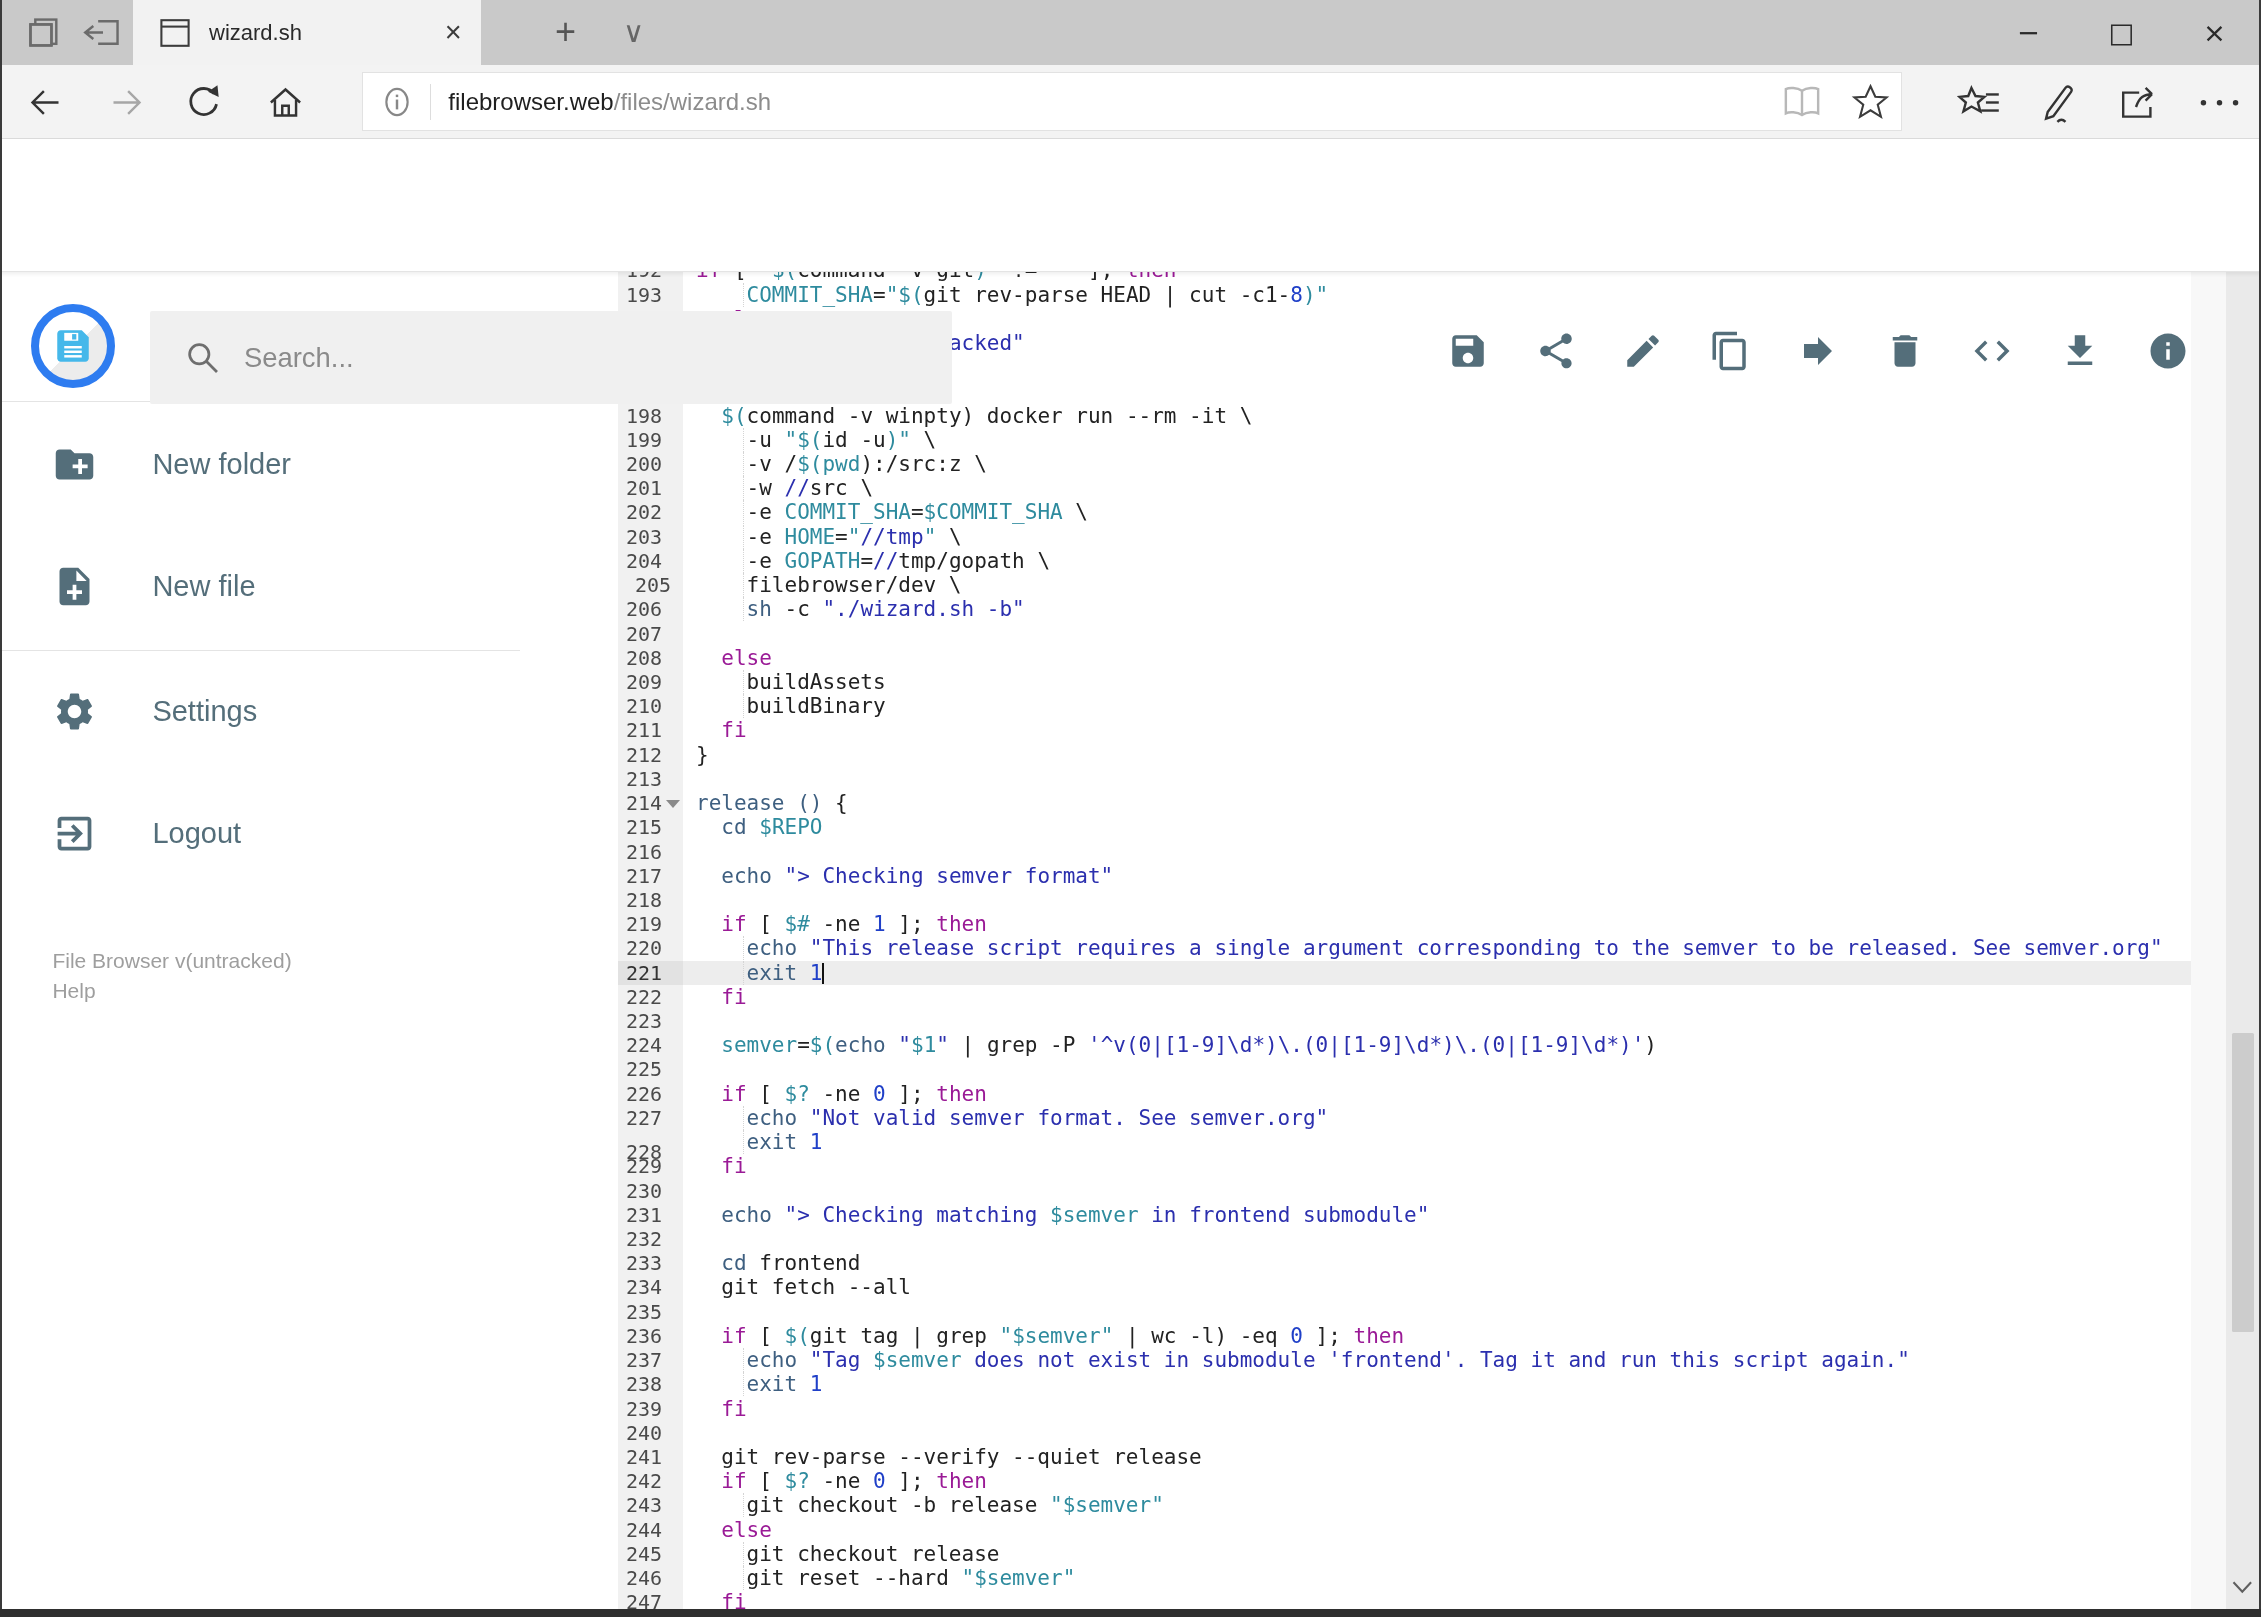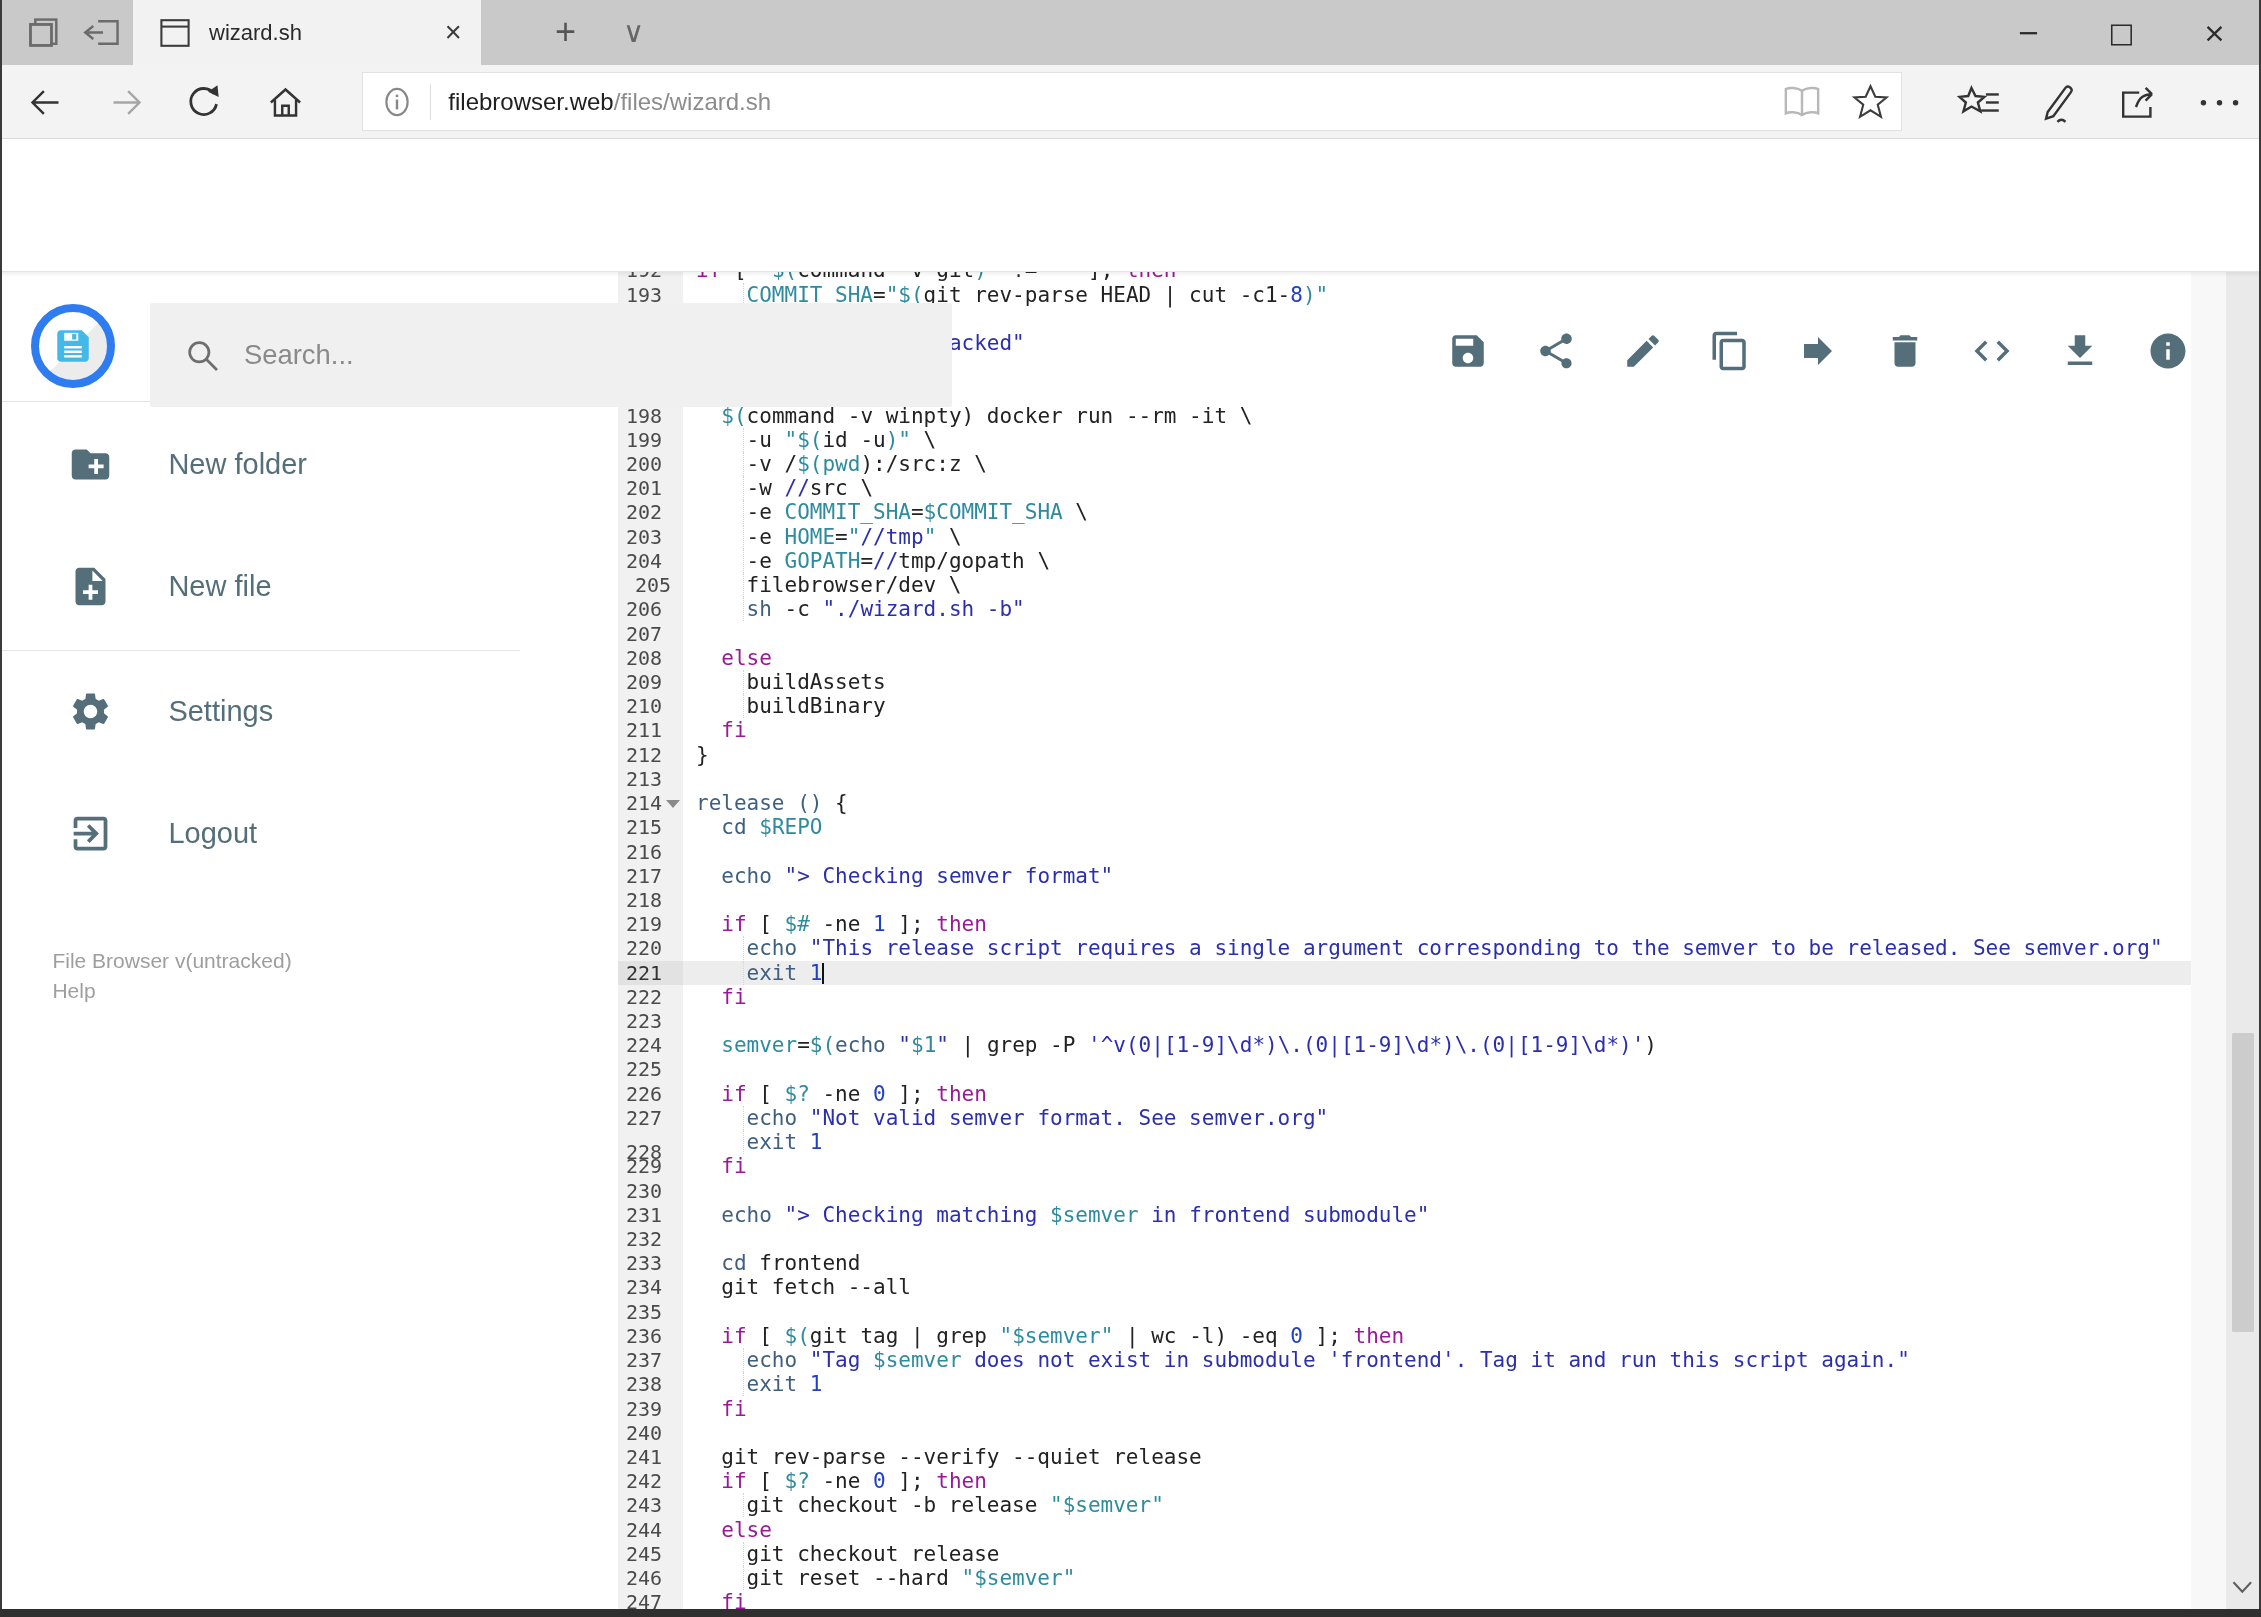--- a/index.html
+++ b/index.html
@@ -30,30 +30,30 @@
   .url{margin-left:18px;font-size:24px;white-space:nowrap;text-align:center;}
   .url .host{color:#1f1f1f;}
   .url .path{color:#8c8c8c;}
   .ab-right{position:absolute;right:11.3px;display:flex;align-items:center;gap:27.4px;}
   
   .appheader{position:absolute;left:0;top:139px;width:100%;height:133px;background:#fff;
     border-bottom:0.8px solid #e4e4e4;box-shadow:0 2.4px 4px rgba(0,0,0,.07);box-sizing:border-box;z-index:5;}
   .logo{position:absolute;left:31px;top:165px;width:84px;height:84px;border-radius:50%;
     border:8px solid #2e7cf0;background:linear-gradient(135deg,#ffffff 52%,#ececec 52%);box-sizing:border-box;
     display:flex;align-items:center;justify-content:center;}
-  .searchbar{position:absolute;left:150px;top:164px;width:802px;height:104px;background:#f0f0f0;border-radius:2px;
+  .searchbar{position:absolute;left:150px;top:172px;width:802px;height:93px;background:#f0f0f0;border-radius:2px;
     display:flex;align-items:center;}
   .searchbar svg{margin-left:34px;}
   .searchbar input{border:none;outline:none;background:transparent;font-size:27.4px;color:#444;margin-left:21px;width:646px;
     font-family:"Liberation Sans",sans-serif;}
   .searchbar input::placeholder{color:#8a8a8a;opacity:1;}
   .hact{position:absolute;top:191px;width:42px;height:42px;cursor:pointer;}
   
   .sidebar{position:absolute;left:2.4px;top:272px;width:611px;bottom:8px;background:#fff;}
-  .sbitem{position:absolute;left:0;width:521px;height:89px;display:flex;align-items:center;cursor:pointer;padding-left:16px;}
+  .sbitem{position:absolute;left:0;width:521px;height:89px;display:flex;align-items:center;cursor:pointer;}
   .sbitem svg{margin-left:50px;}
   .sblabel{margin-left:55px;font-size:29px;color:#546e7a;}
   .sbdiv{position:absolute;left:0;width:518px;height:0.8px;background:#e4e4e4;}
   .sbver{position:absolute;left:50px;font-size:21px;color:#9e9e9e;}
   
   .editor{position:absolute;left:618px;top:272px;width:1641px;height:1337px;overflow:hidden;background:#fff;}
   .gutter{position:absolute;left:0;top:0;width:65px;height:100%;background:#f1f1f1;}
   .gnum{position:absolute;left:0;width:65px;height:24px;box-sizing:border-box;padding-right:21px;
     text-align:right;font-family:"DejaVu Sans Mono",monospace;font-size:20px;line-height:24px;color:#4a4a4a;}
   .gnum.gactive{background:#e2e2e2;color:#333;}

